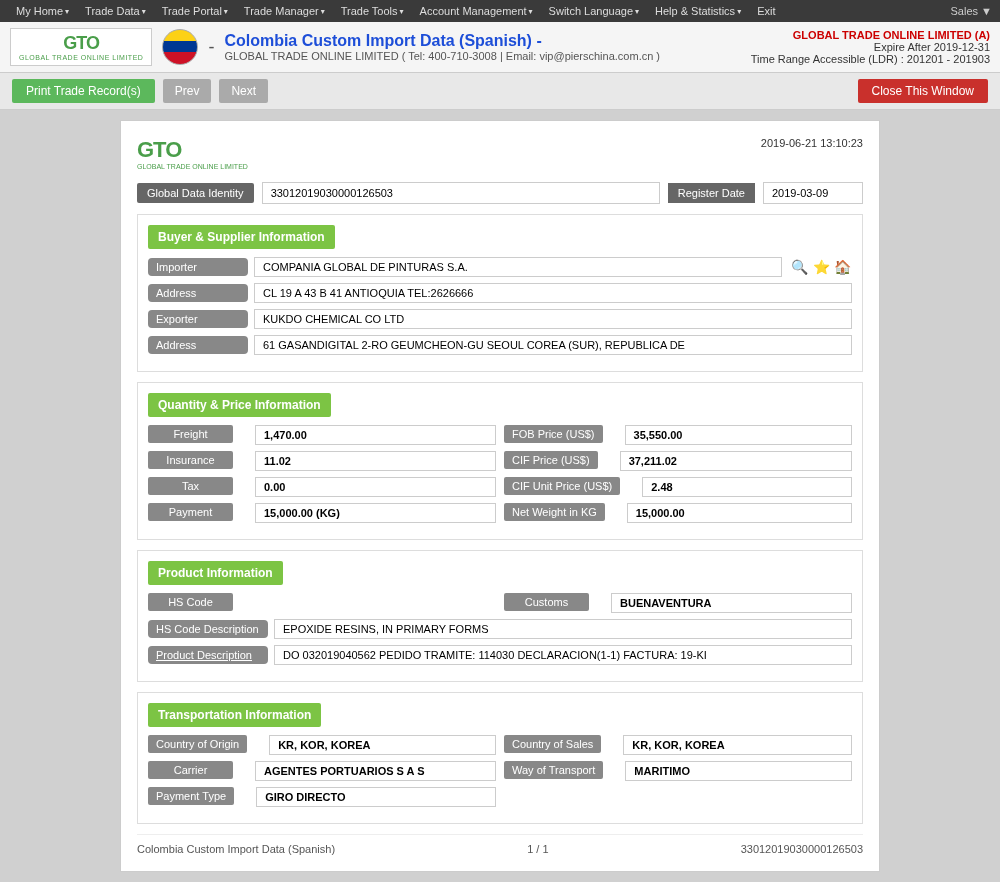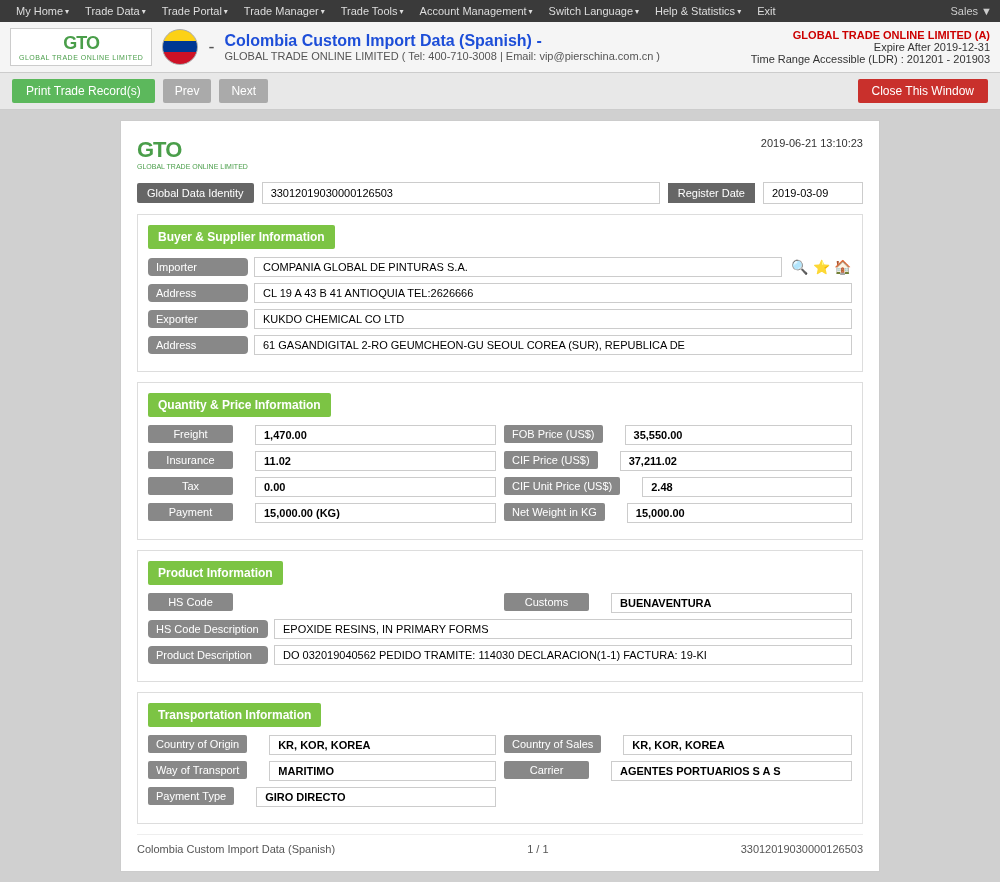--- a/index.html
+++ b/index.html
@@ -419,46 +419,46 @@
         <div class="col-half">
           <div class="info-label-sm">Customs</div>
           <div class="info-value-sm">BUENAVENTURA</div>
         </div>
       </div>
       <div class="info-row">
         <div class="info-label" style="min-width:120px;">HS Code Description</div>
         <div class="info-value">EPOXIDE RESINS, IN PRIMARY FORMS</div>
       </div>
       <div class="info-row">
-        <div class="info-label" style="min-width:120px;">Product Description</div>
+        <div class="info-label" style="min-width:120px;text-decoration:underline;">Product Description</div>
         <div class="info-value">DO 032019040562 PEDIDO TRAMITE: 114030 DECLARACION(1-1) FACTURA: 19-KI</div>
       </div>
     </div>
 
     <div class="section-block">
       <div class="section-header">Transportation Information</div>
 
       <div class="two-col-row">
         <div class="col-half">
           <div class="info-label-sm">Country of Origin</div>
           <div class="info-value-sm">KR, KOR, KOREA</div>
         </div>
         <div class="col-half">
           <div class="info-label-sm">Country of Sales</div>
           <div class="info-value-sm">KR, KOR, KOREA</div>
         </div>
       </div>
       <div class="two-col-row">
         <div class="col-half">
+          <div class="info-label-sm">Carrier</div>
+          <div class="info-value-sm">AGENTES PORTUARIOS S A S</div>
+        </div>
+        <div class="col-half">
           <div class="info-label-sm">Way of Transport</div>
           <div class="info-value-sm">MARITIMO</div>
-        </div>
-        <div class="col-half">
-          <div class="info-label-sm">Carrier</div>
-          <div class="info-value-sm">AGENTES PORTUARIOS S A S</div>
         </div>
       </div>
       <div class="two-col-row">
         <div class="col-half">
           <div class="info-label-sm">Payment Type</div>
           <div class="info-value-sm">GIRO DIRECTO</div>
         </div>
         <div class="col-half"></div>
       </div>
     </div>

